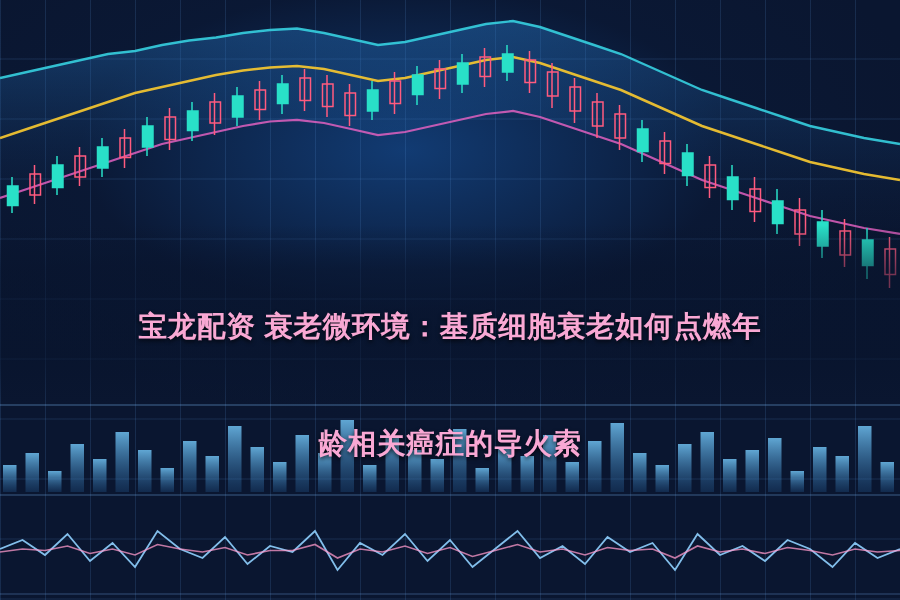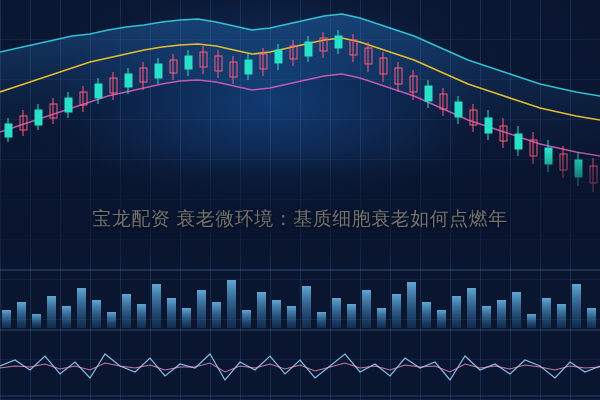--- a/index.html
+++ b/index.html
@@ -60,27 +60,27 @@
     inset: 0;
   }
   
   .headline {
     position: absolute;
     left: 0;
     right: 0;
     top: 160px;
     padding: 0 18px;
     text-align: center;
-    color: #737373;
+    color: #f9a8d4;
     font-size: 19px;
     line-height: 39px;
     letter-spacing: 0.5px;
     text-shadow: 0 1px 3px rgba(0,0,0,0.75);
     white-space: pre-line;
-    font-weight: 400;
+    font-weight: 700;
   }
 </style>
 </head>
 <body>
 
 <div id="canvas">
 
   <div class="bg-base"></div>
   <div class="bg-base2"></div>
   <div class="vgrid"></div>
@@ -243,15 +243,16 @@
 
     <line x1="0" y1="270" x2="600" y2="270" stroke="#78b4f0" stroke-opacity="0.35" stroke-width="1"></line>
     <line x1="0" y1="330" x2="600" y2="330" stroke="#78b4f0" stroke-opacity="0.30" stroke-width="1"></line>
     <line x1="0" y1="396" x2="600" y2="396" stroke="#78b4f0" stroke-opacity="0.25" stroke-width="1"></line>
   </svg>
 
   <div class="mid-glow"></div>
 
   <div class="headline">
     <div>宝龙配资 衰老微环境：基质细胞衰老如何点燃年</div>
+    <div>龄相关癌症的导火索</div>
   </div>
 
 </div>
 
 </body></html>

